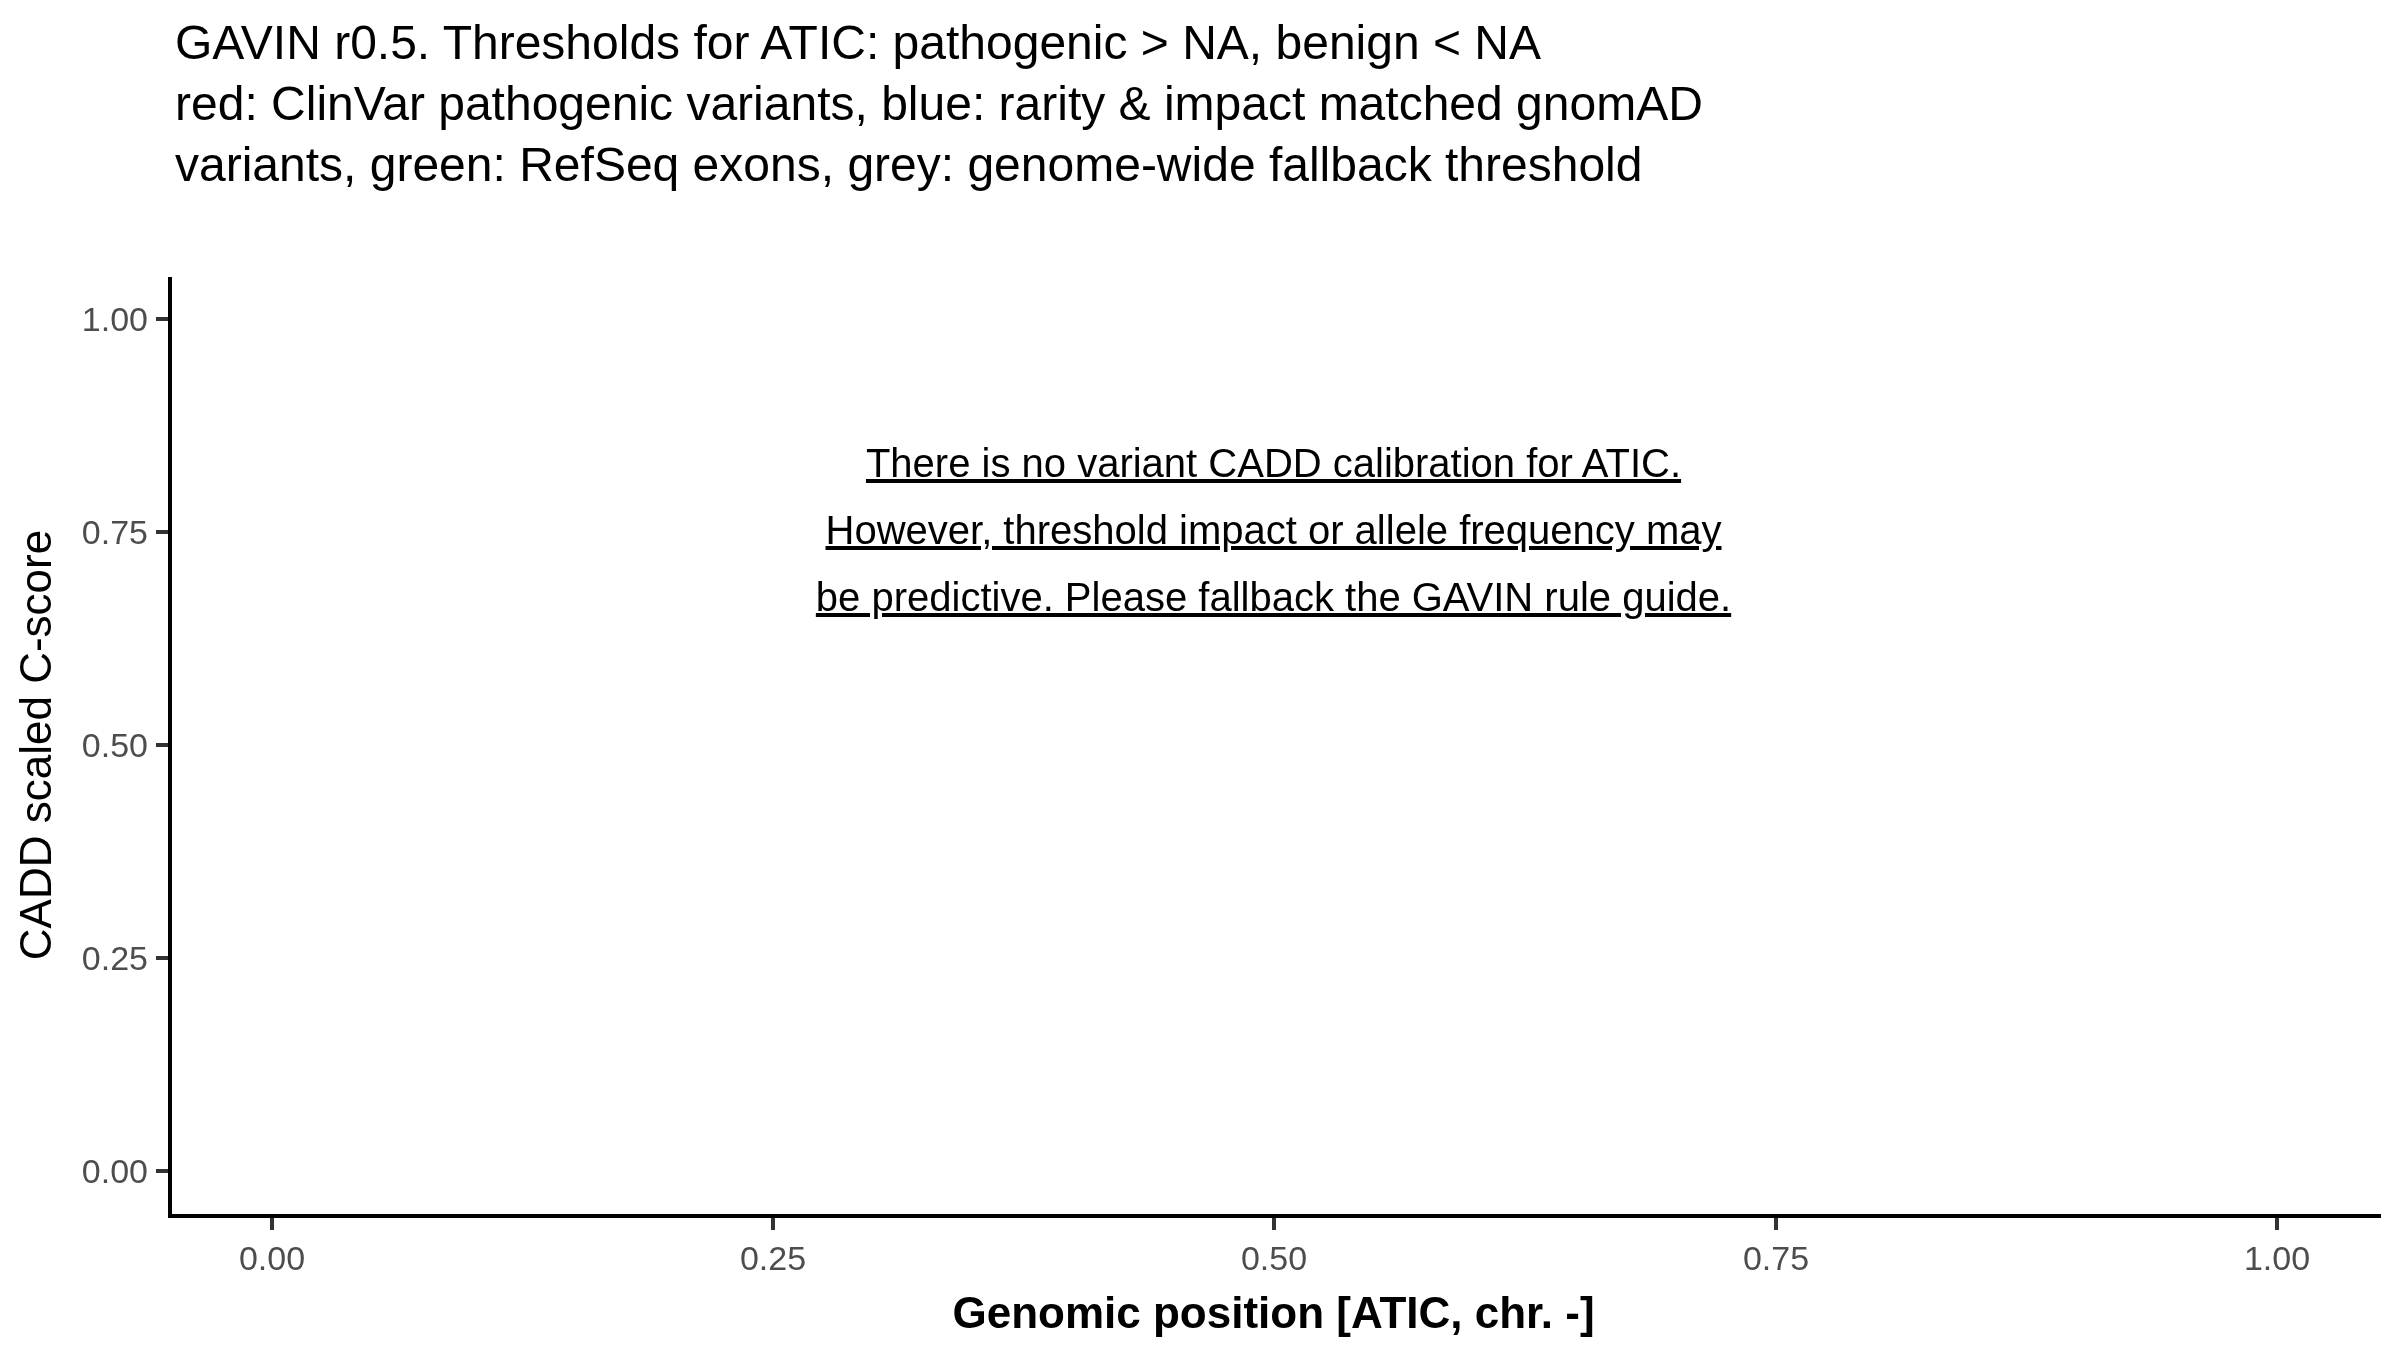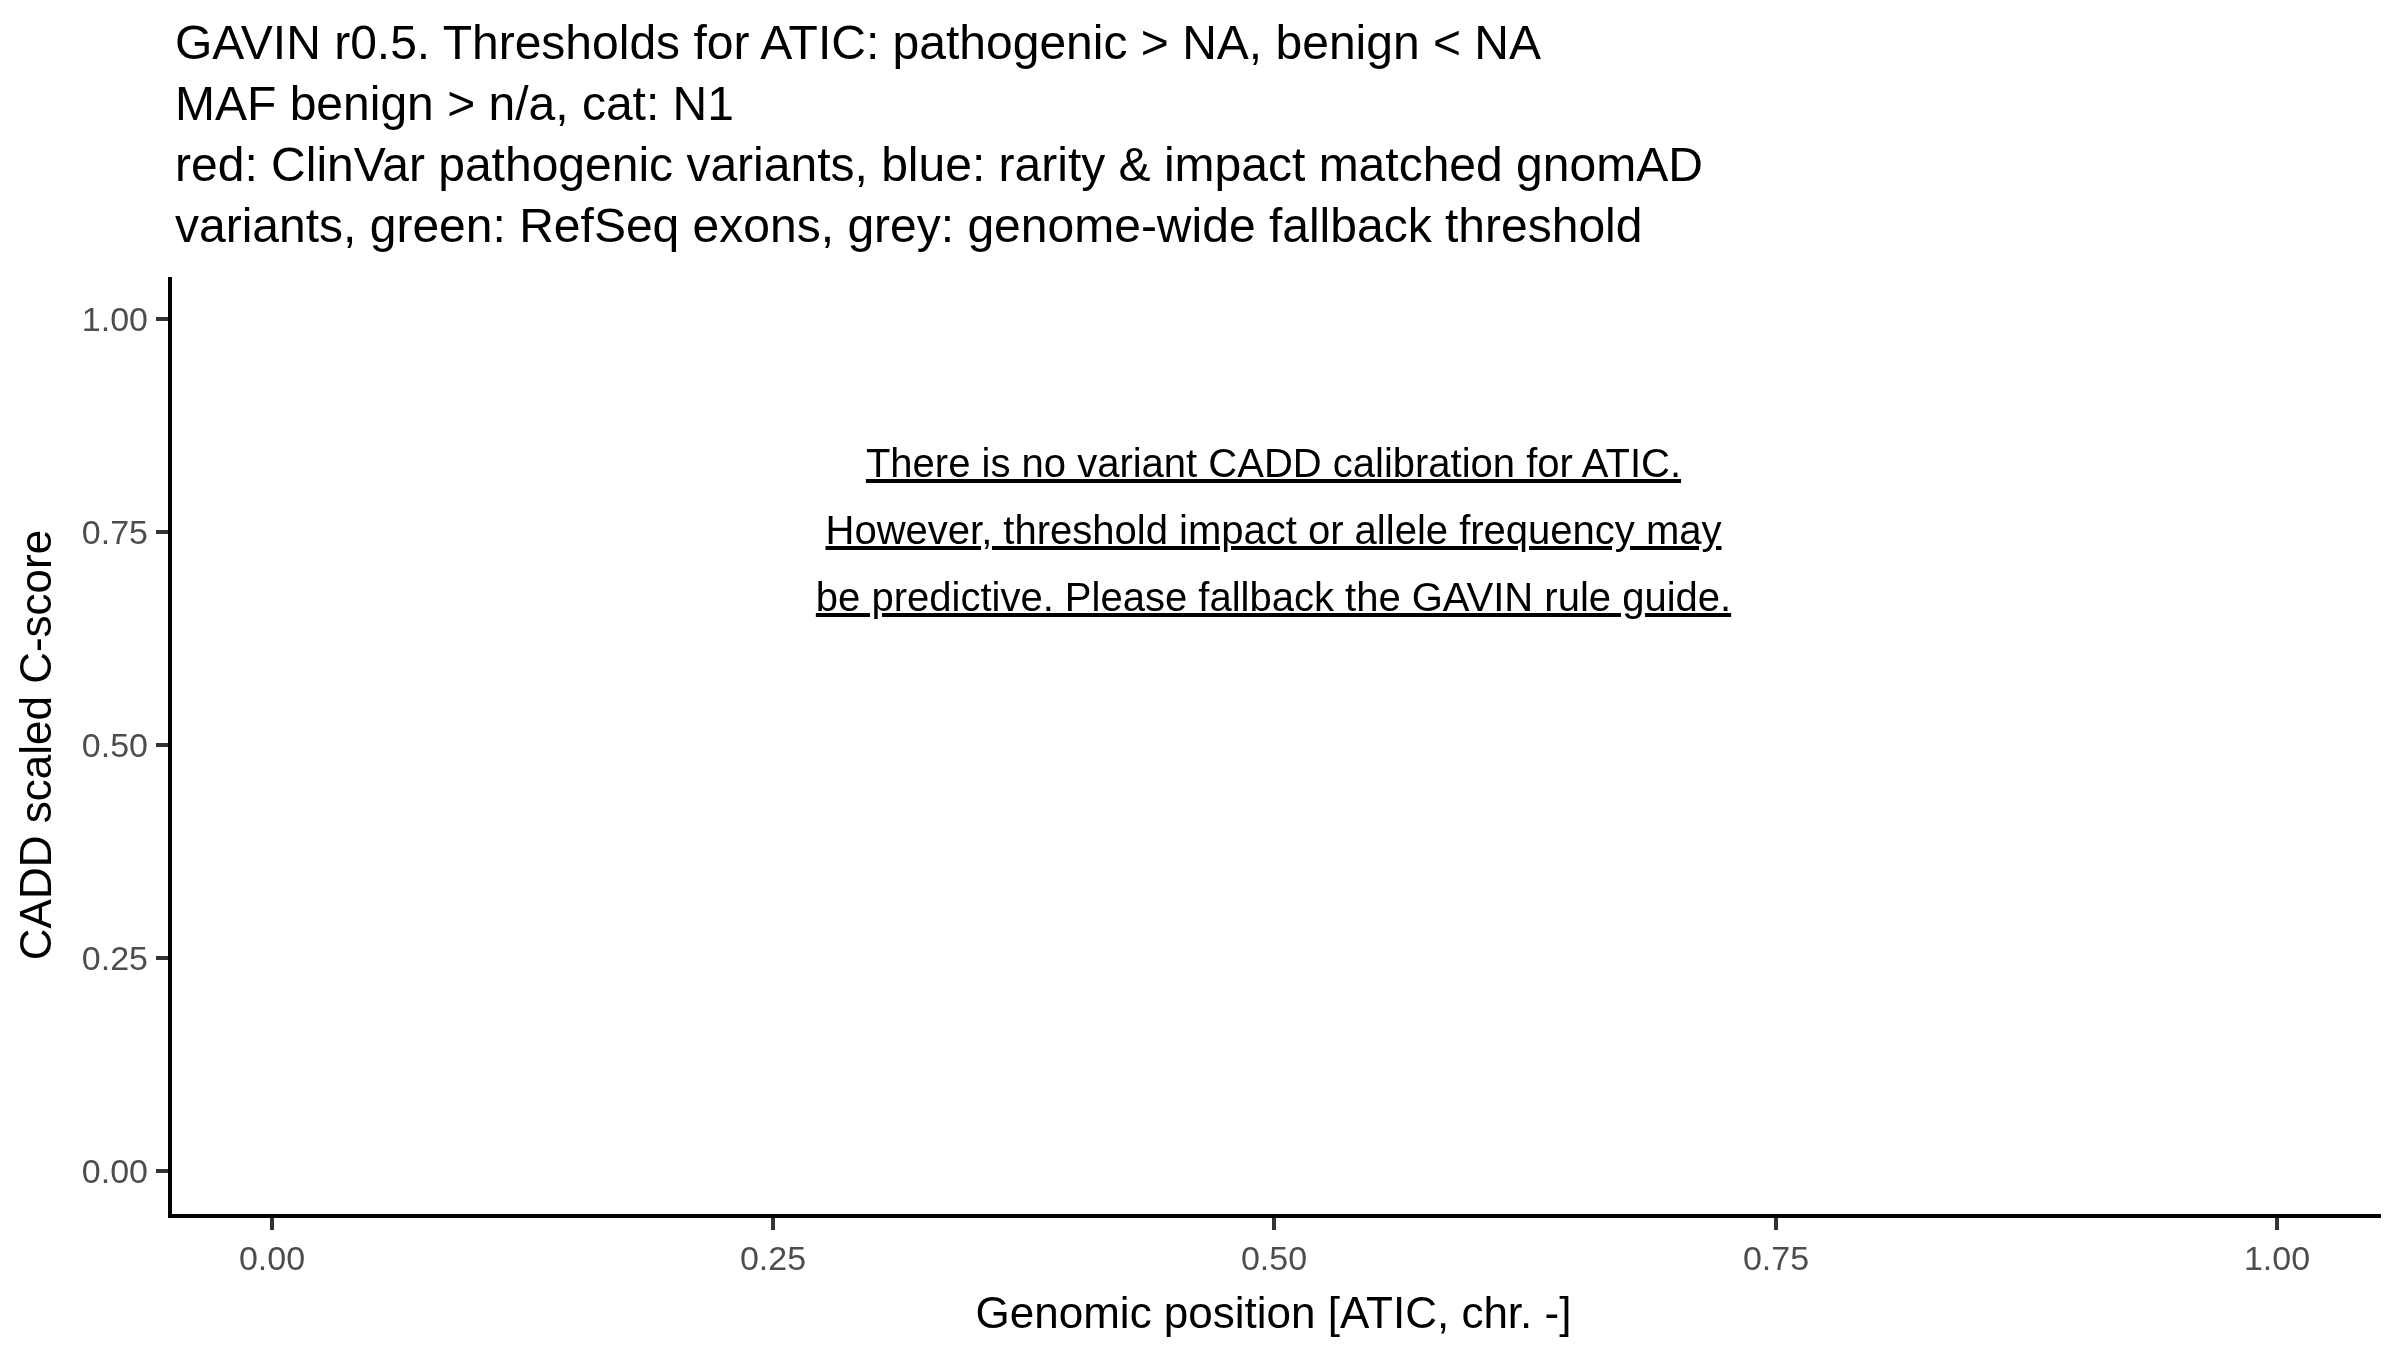--- a/index.html
+++ b/index.html
@@ -28,37 +28,36 @@
   .y-tick-label { width: 148px; text-align: right; }
   .x-tick-label { width: 140px; text-align: center; }
 
   .annotation {
     position: absolute; left: 170px; top: 430px; width: 2207px;
     text-align: center; font-size: 40px; line-height: 67px; color: #000000; text-decoration: underline;
   }
 
   .x-axis-title {
     position: absolute; left: 170px; top: 1288px; width: 2207px;
-    text-align: center; font-size: 44px; color: #000000;
+    text-align: center; font-size: 44px; color: #000000; font-weight: bold;
   }
 
   .y-axis-title {
     position: absolute; left: 36px; top: 745px;
     transform: translate(-50%, -50%) rotate(-90deg);
     font-size: 44px; color: #000000; white-space: nowrap;
   }
 </style>
 </head>
 <body>
 
 <div class="figure">
 
   <div class="chart-title">
     <div>GAVIN r0.5. Thresholds for ATIC: pathogenic &gt; NA, benign &lt; NA</div>
-    <div>MAF benign &gt; n/a, cat: N1</div>
     <div>red: ClinVar pathogenic variants, blue: rarity &amp; impact matched gnomAD</div>
     <div>variants, green: RefSeq exons, grey: genome-wide fallback threshold</div>
   </div>
 
   <div class="panel"></div>
 
   <div class="axis-line y"></div>
   <div class="axis-line x"></div>
 
   <div id="y-ticks">

